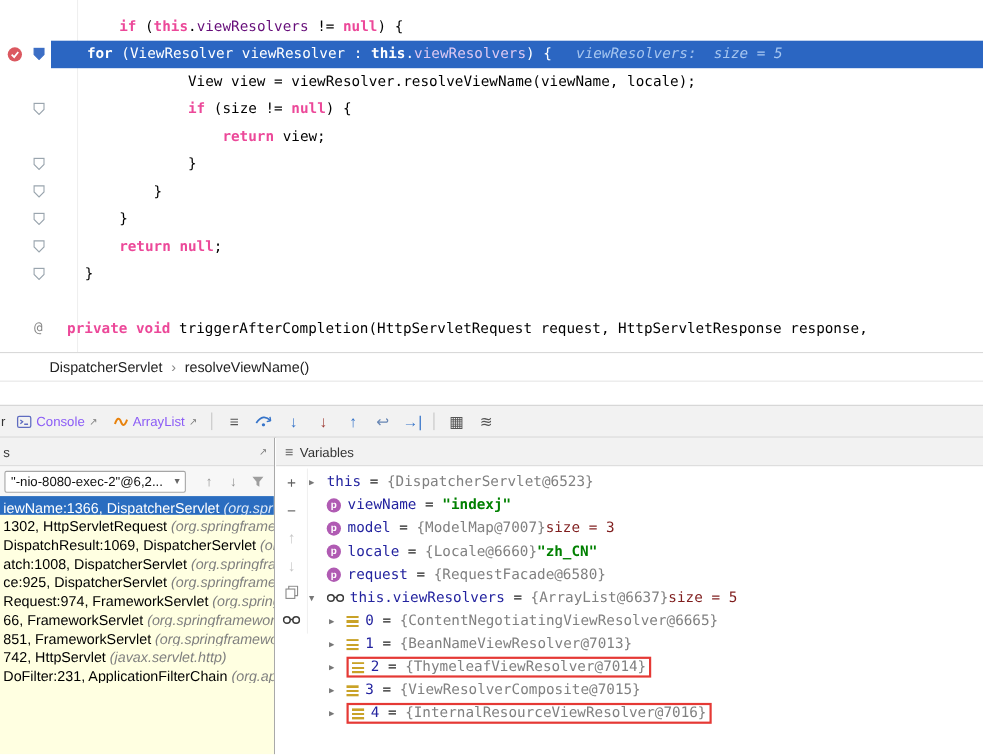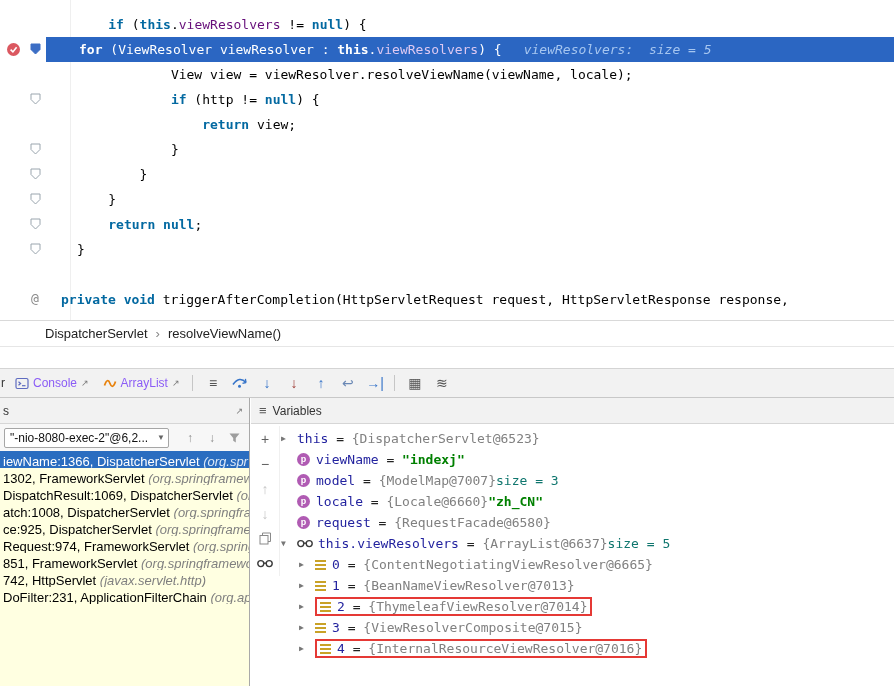--- a/index.html
+++ b/index.html
@@ -6,21 +6,21 @@
   #app{position:relative;width:894px;height:686px;background:#fff;overflow:hidden;
        font-family:"Liberation Sans",sans-serif;-webkit-font-smoothing:antialiased;}
 
   
   .editor{position:absolute;left:0;top:0;width:894px;height:320px;background:#fff;}
   .editor-gutter{position:absolute;left:0;top:0;width:70px;height:320px;border-right:1px solid #EFEFEF;}
   .g-ico{position:absolute;line-height:0;}
   .g-at{color:#8A8A8A;font:13px "DejaVu Sans Mono",monospace;line-height:13px;}
   .code-line{position:absolute;left:0;width:894px;height:25px;line-height:25px;box-sizing:border-box;
              font-family:"DejaVu Sans Mono",monospace;font-size:13px;white-space:pre;color:#000;}
-  .code-line .kw{color:#0369a1;font-weight:bold;}
+  .code-line .kw{color:#ec4899;font-weight:bold;}
   .code-line .fld{color:#660E7A;}
   .code-line .pl{color:#000;}
   .code-line.exec{background:linear-gradient(to right,transparent 46px,#2B66C2 46px);}
   .code-line.exec .pl,.code-line.exec .kw{color:#FFFFFF;}
   .code-line.exec .fld{color:#DEC9F2;}
   .code-line .hint{color:#A6C6F0;font-style:italic;margin-left:22px;}
 
   
   .breadcrumb{position:absolute;top:320px;left:0;width:894px;height:27px;background:#fff;
               border-top:1px solid #D9D9D9;border-bottom:1px solid #E6E6E6;box-sizing:border-box;
@@ -77,21 +77,21 @@
   .redbox{border:2px solid #E53935;padding:0 3px;height:19px;box-sizing:border-box;}
   .picon{display:inline-block;width:13px;height:13px;border-radius:50%;background:#B05BB3;color:#fff;
          font:bold 9px/13px "Liberation Sans",sans-serif;text-align:center;margin-right:6px;flex:0 0 13px;}
   .eicon{display:inline-block;width:11px;height:10px;margin-right:6px;flex:0 0 11px;
          background:linear-gradient(to bottom,#C9A227 0 2px,transparent 2px 4px,#C9A227 4px 6px,transparent 6px 8px,#C9A227 8px 10px);}
   .wicon{margin-right:5px;line-height:0;}
   .vname{color:#23239F;}
   .veq{color:#222;}
   .vref{color:#808080;}
   .vstr{color:#008000;font-weight:bold;}
-  .vsize{color:#0f766e;}
+  .vsize{color:#7f1d1d;}
 </style>
 </head>
 <body>
 
 <div id="app">
 
   <div class="editor">
     <div class="editor-gutter">
         <span class="g-ico" style="left: 6px; top: 42px;"><svg width="15" height="15" viewBox="0 0 15 15">
             <circle cx="7.5" cy="7.5" r="6.5" fill="#DB5860"></circle>
@@ -117,21 +117,21 @@
           </svg></span>
         <span class="g-ico" style="left: 30px; top: 243px;"><svg width="11" height="12" viewBox="0 0 11 12">
             <path d="M1 1 H10 V6.5 L5.5 11 L1 6.5 Z" fill="none" stroke="#9AA5AE"></path>
           </svg></span>
         <span class="g-ico g-at" style="left: 31px; top: 292px;">@</span>
       </div>
     <div>
         <div class="code-line" style="top: 12px; padding-left: 108.3px;"><span class="kw">if</span><span class="pl"> (</span><span class="kw">this</span><span class="pl">.</span><span class="fld">viewResolvers</span><span class="pl"> != </span><span class="kw">null</span><span class="pl">) {</span></div>
         <div class="code-line exec" style="top: 37px; padding-left: 79px;"><span class="kw">for</span><span class="pl"> (ViewResolver viewResolver : </span><span class="kw">this</span><span class="pl">.</span><span class="fld">viewResolvers</span><span class="pl">) {</span><span class="hint">viewResolvers:  size = 5</span></div>
         <div class="code-line" style="top: 62px; padding-left: 170.9px;"><span class="pl">View view = viewResolver.resolveViewName(viewName, locale);</span></div>
-        <div class="code-line" style="top: 87px; padding-left: 170.9px;"><span class="kw">if</span><span class="pl"> (http != </span><span class="kw">null</span><span class="pl">) {</span></div>
+        <div class="code-line" style="top: 87px; padding-left: 170.9px;"><span class="kw">if</span><span class="pl"> (size != </span><span class="kw">null</span><span class="pl">) {</span></div>
         <div class="code-line" style="top: 112px; padding-left: 202.2px;"><span class="kw">return</span><span class="pl"> view;</span></div>
         <div class="code-line" style="top: 137px; padding-left: 170.9px;"><span class="pl">}</span></div>
         <div class="code-line" style="top: 162px; padding-left: 139.6px;"><span class="pl">}</span></div>
         <div class="code-line" style="top: 187px; padding-left: 108.3px;"><span class="pl">}</span></div>
         <div class="code-line" style="top: 212px; padding-left: 108.3px;"><span class="kw">return</span><span class="pl"> </span><span class="kw">null</span><span class="pl">;</span></div>
         <div class="code-line" style="top: 237px; padding-left: 77px;"><span class="pl">}</span></div>
         <div class="code-line" style="top: 262px; padding-left: 77px;"></div>
         <div class="code-line" style="top: 287px; padding-left: 61px;"><span class="kw">private</span><span class="pl"> </span><span class="kw">void</span><span class="pl"> triggerAfterCompletion(HttpServletRequest request, HttpServletResponse response,</span></div>
       </div>
   </div>
@@ -196,25 +196,26 @@
         <div class="tb-icons">
             <span class="nav-ico tb-icon" style="color: rgb(142, 142, 142); font-size: 12px; line-height: 20px; width: 22px;">↑</span>
             <span class="nav-ico tb-icon" style="color: rgb(142, 142, 142); font-size: 12px; line-height: 20px; width: 22px;">↓</span>
             <span class="nav-ico tb-icon" style="width: 22px;"><svg width="13" height="12" viewBox="0 0 13 12">
                 <path d="M1.5 1.5 H11.5 L7.8 6 V10.5 L5.2 8.8 V6 Z" fill="#9E9E9E"></path>
               </svg></span>
           </div>
       </div>
       <div class="frames-list">
           <div class="frame-row selected"><span class="main">iewName:1366, DispatcherServlet </span><span class="pk pkg">(org.spr</span></div>
-          <div class="frame-row"><span class="main">1302, FrameworkServlet </span><span class="pk pkg">(org.springframewo</span></div>
+          <div class="frame-row"><span class="main">1302, HttpServletRequest </span><span class="pk pkg">(org.springframewo</span></div>
           <div class="frame-row"><span class="main">DispatchResult:1069, DispatcherServlet </span><span class="pk pkg">(org.</span></div>
           <div class="frame-row"><span class="main">atch:1008, DispatcherServlet </span><span class="pk pkg">(org.springfra</span></div>
           <div class="frame-row"><span class="main">ce:925, DispatcherServlet </span><span class="pk pkg">(org.springframe</span></div>
           <div class="frame-row"><span class="main">Request:974, FrameworkServlet </span><span class="pk pkg">(org.spring</span></div>
+          <div class="frame-row"><span class="main">66, FrameworkServlet </span><span class="pk pkg">(org.springframewor</span></div>
           <div class="frame-row"><span class="main">851, FrameworkServlet </span><span class="pk pkg">(org.springframewo</span></div>
           <div class="frame-row"><span class="main">742, HttpServlet </span><span class="pk pkg">(javax.servlet.http)</span></div>
           <div class="frame-row"><span class="main">DoFilter:231, ApplicationFilterChain </span><span class="pk pkg">(org.apa</span></div>
         </div>
     </div>
 
     <div class="vars-panel">
       <div class="panel-header vars-header">
         <span class="vars-menu">≡</span>
         <span>Variables</span>

